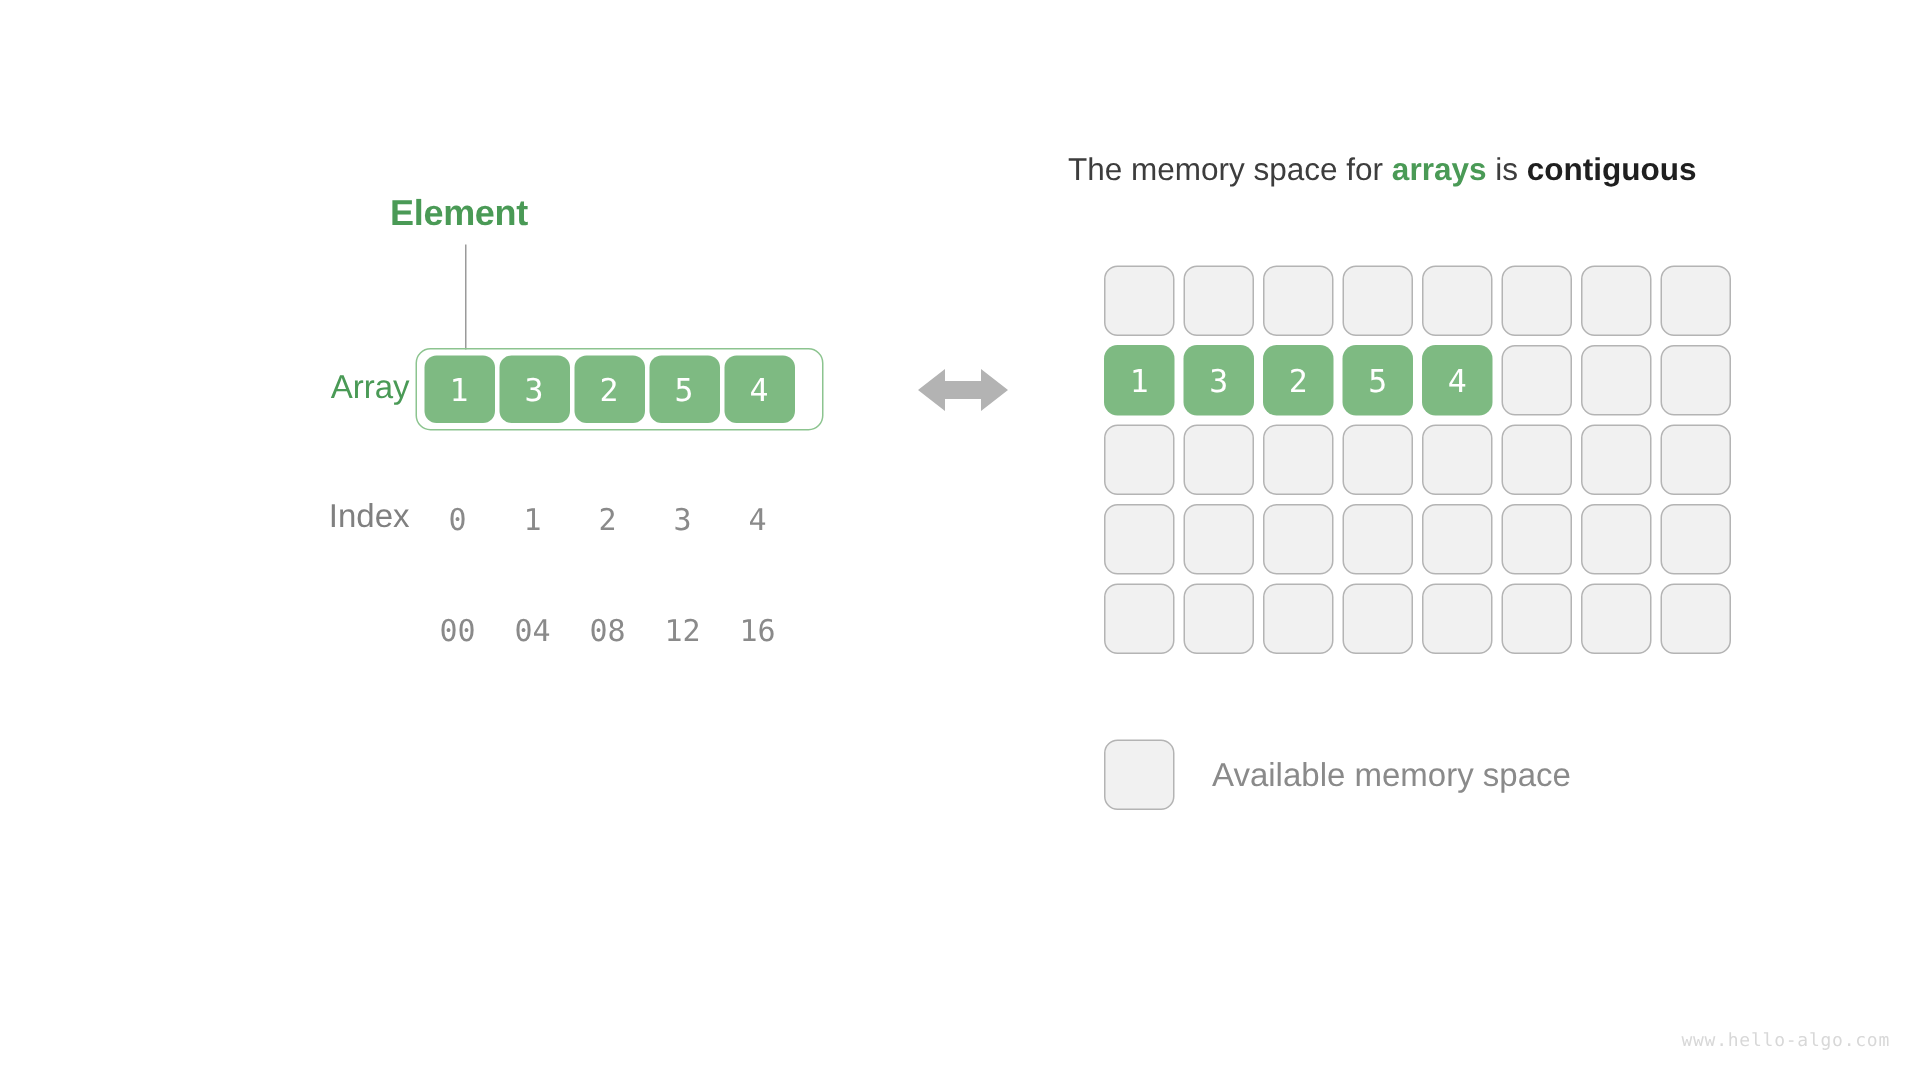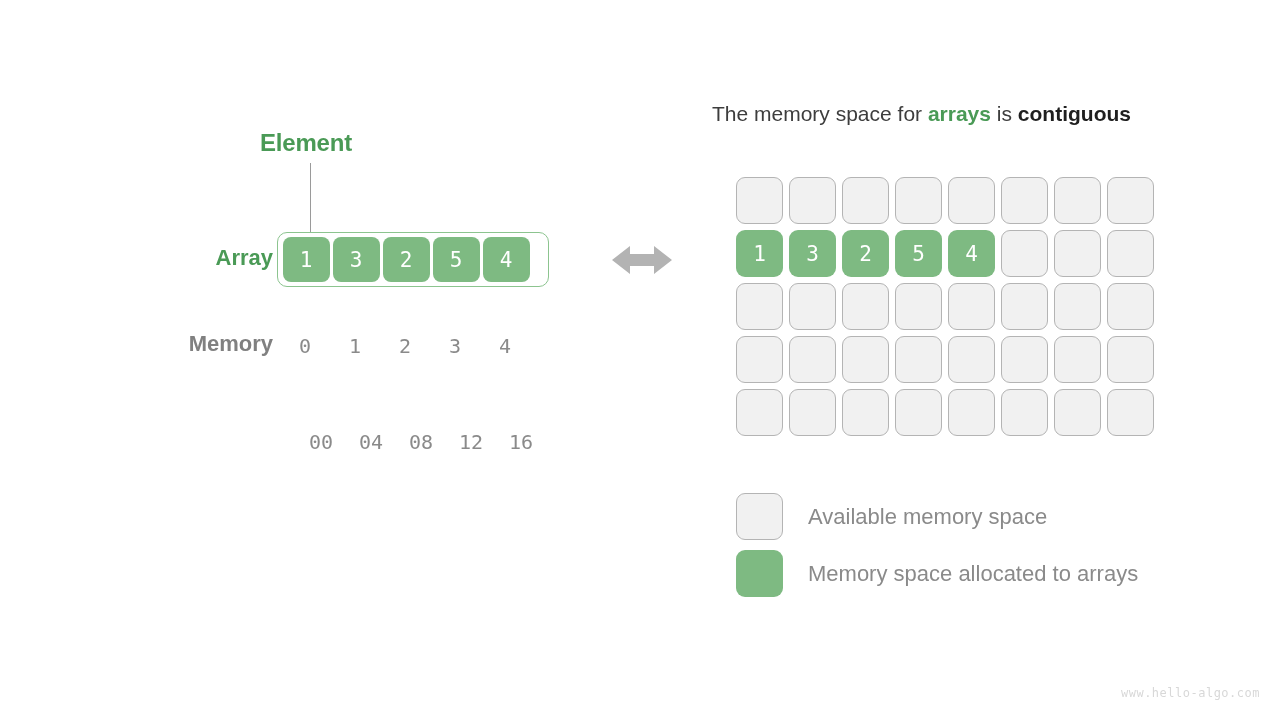--- a/index.html
+++ b/index.html
@@ -35,21 +35,21 @@
     top: 163px;
     width: 1px;
     height: 70px;
     background: #9a9a9a;
   }
   #label-col { position: absolute; left: 0px; top: 0px; width: 273px; height: 720px; }
   .row-label {
     position: absolute;
     right: 0;
     font-size: 22px;
-    font-weight: bold;
+    font-weight: normal;
     white-space: nowrap;
     color: #808080;
   }
   .row-label.green { color: #4a9a56; }
 
   
   #array-box {
     position: absolute;
     left: 277px;
     top: 232px;
@@ -87,21 +87,21 @@
   }
   .num-cell {
     width: 47px;
     margin: 0 1.5px;
     text-align: center;
     font-family: "DejaVu Sans Mono", monospace;
     font-size: 20px;
     color: #8a8a8a;
   }
   #index-row  { top: 334px; }
-  #memory-row { top: 430px; justify-content: flex-end; }
+  #memory-row { top: 408px; }
 
   
   #double-arrow {
     position: absolute;
     left: 612px;
     top: 240px;
     width: 60px;
     height: 40px;
   }
 
@@ -185,21 +185,21 @@
 </head>
 <body>
 
 <div id="left-panel">
 
   <div id="element-label">Element</div>
   <div id="element-connector"></div>
 
   <div id="label-col">
     <div class="row-label green" style="top:245px;">Array</div>
-    <div class="row-label" style="top:331px;">Memory</div>
+    <div class="row-label" style="top:331px;">Index</div>
   </div>
 
   <div id="array-box">
     <div class="array-cell">1</div>
     <div class="array-cell">3</div>
     <div class="array-cell">2</div>
     <div class="array-cell">5</div>
     <div class="array-cell">4</div>
   </div>
 
@@ -274,20 +274,16 @@
     <div class="mem-cell"></div>
     <div class="mem-cell"></div>
     <div class="mem-cell"></div>
   </div>
 
   <div id="legend">
     <div class="legend-row">
       <div class="legend-swatch empty"></div>
       <div class="legend-text">Available memory space</div>
     </div>
-    <div class="legend-row">
-      <div class="legend-swatch filled"></div>
-      <div class="legend-text">Memory space allocated to arrays</div>
-    </div>
   </div>
 </div>
 
 <div id="watermark">www.hello-algo.com</div>
 
 </body></html>

